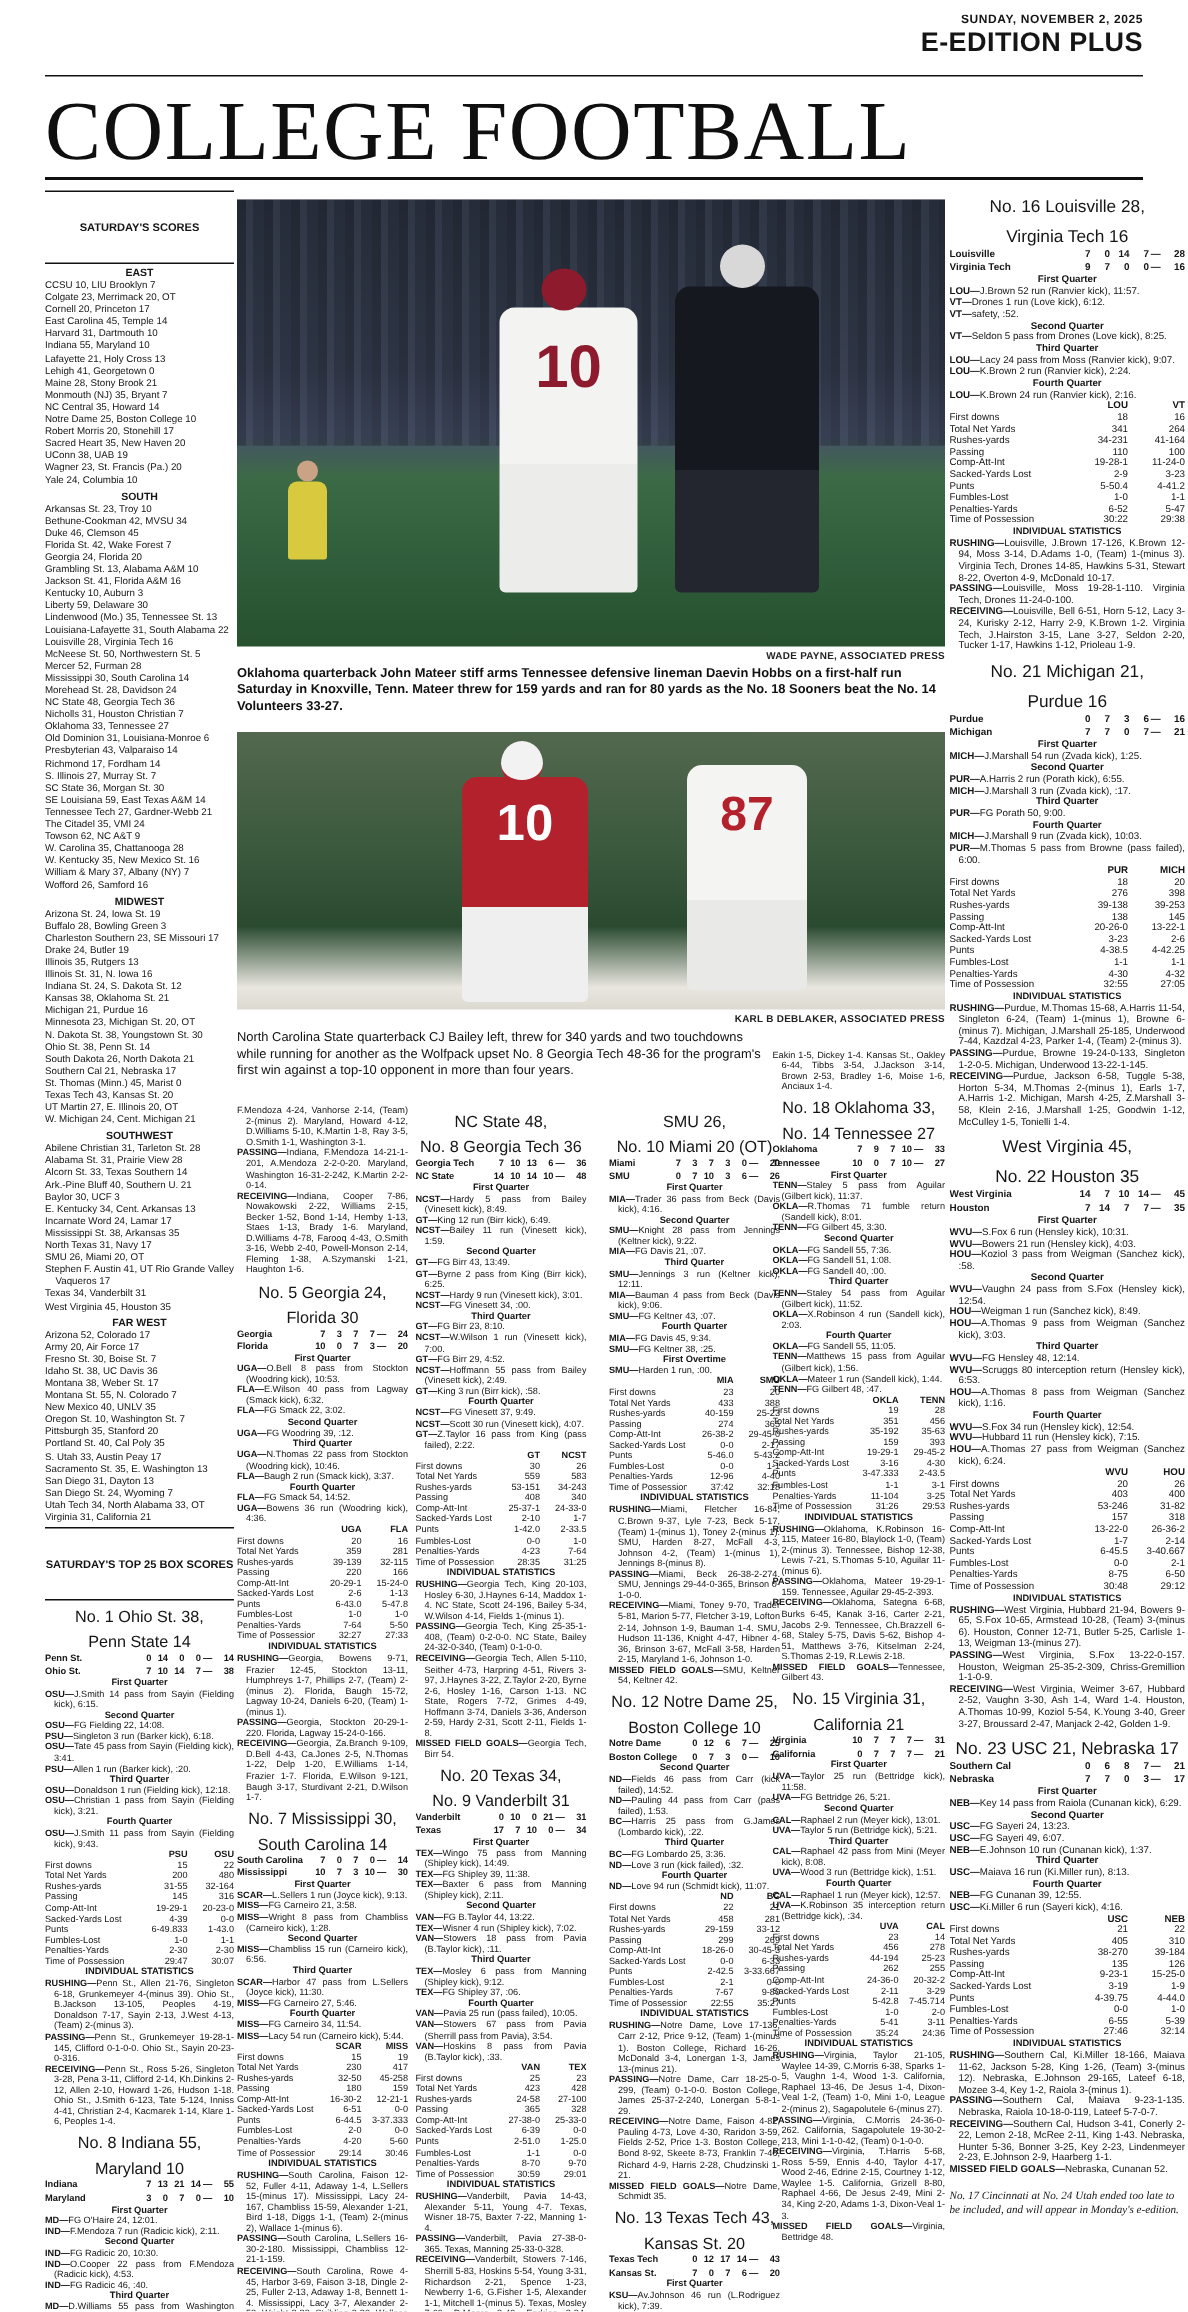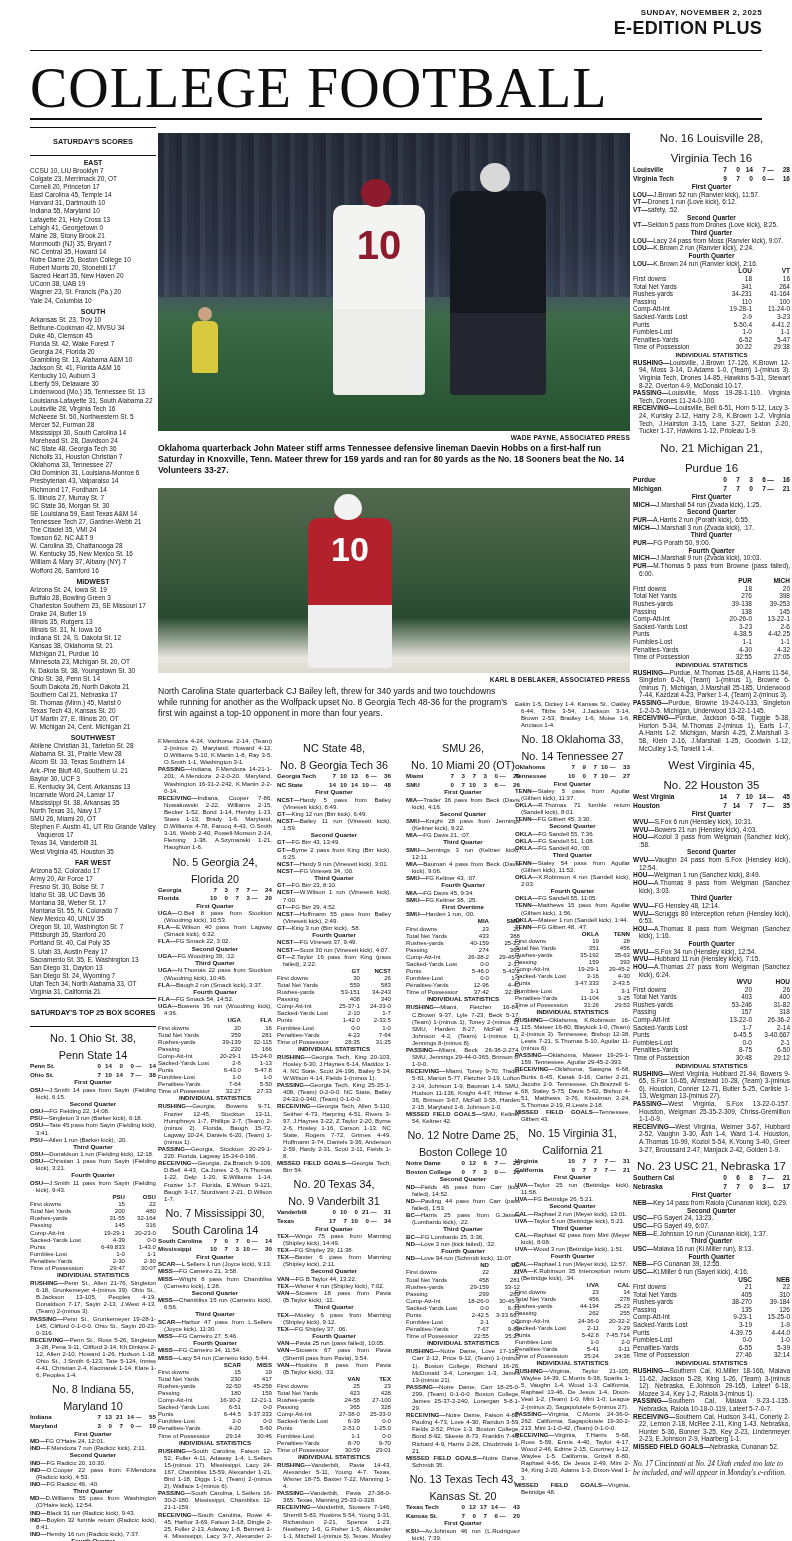--- a/index.html
+++ b/index.html
@@ -12,21 +12,21 @@
   .masthead{left:30px;top:56px;font-family:"Liberation Serif",serif;font-size:56px;letter-spacing:1px;color:#0f0f0f;}
   .rule-mast{left:30px;right:30px;top:118px;height:2px;background:#111;}
   
   .col{position:absolute;overflow:hidden;}
   #col-scores{left:30px;top:125px;width:126px;height:1416px;}
   #col-a{left:158px;top:737px;width:114px;height:804px;}
   #col-b{left:277px;top:737px;width:114px;height:804px;}
   #col-c{left:395px;top:737px;width:114px;height:804px;margin-left:11px;}
   #col-d{left:515px;top:700px;width:115px;height:841px;}
   #col-right{left:633px;top:125px;width:157px;height:1416px;}
-  .rtitle{font-size:7.4px;font-weight:bold;text-align:center;border-top:1px solid #111;border-bottom:1px solid #111;padding:9px 0;margin:2px 0 3px;}
+  .rtitle{font-size:7.4px;font-weight:bold;text-align:center;border-top:1px solid #111;border-bottom:1px solid #111;padding:19px 0;margin:2px 0 3px;}
   .sh{font-size:7px;font-weight:bold;text-align:center;margin:3px 0 1px;}
   .game{font-size:6.5px;line-height:8.1px;padding-left:7px;text-indent:-7px;}
   .btitle{font-size:10.8px;font-weight:normal;text-align:center;line-height:12px;margin-top:5px;}
   .box{margin-bottom:2px;}
   .tline{display:flex;font-size:6.2px;line-height:7.6px;font-weight:bold;margin-top:1px;}
   .tn{flex:1;overflow:hidden;white-space:nowrap;}
   .qv{width:11px;text-align:right;}
   .dash{width:9px;text-align:center;}
   .tt{width:13px;text-align:right;}
   .qh{font-size:6.2px;font-weight:bold;text-align:center;line-height:7.4px;}
@@ -94,20 +94,23 @@
     <div class="helm"></div>
   </div>
 </div>
 <div class="credit" id="credit1">WADE PAYNE, ASSOCIATED PRESS</div>
 <div class="caption" id="caption1">Oklahoma quarterback John Mateer stiff arms Tennessee defensive lineman Daevin Hobbs on a first-half run Saturday in Knoxville, Tenn. Mateer threw for 159 yards and ran for 80 yards as the No. 18 Sooners beat the No. 14 Volunteers 33-27.</div>
 
 <div class="photo" id="photo2">
   <div class="p2-red">
     <div class="helm"></div>
     <div class="num">10</div>
+  </div>
+  <div class="p2-white">
+    <div class="num">87</div>
   </div>
 </div>
 <div class="credit" id="credit2">KARL B DEBLAKER, ASSOCIATED PRESS</div>
 <div class="caption" id="caption2">North Carolina State quarterback CJ Bailey left, threw for 340 yards and two touchdowns while running for another as the Wolfpack upset No. 8 Georgia Tech 48-36 for the program's first win against a top-10 opponent in more than four years.</div>
 
 <div class="col" id="col-scores">
     <div class="rtitle">SATURDAY'S SCORES</div>
     <div class="sh">EAST</div>
     <div class="game">CCSU 10, LIU Brooklyn 7</div>
     <div class="game">Colgate 23, Merrimack 20, OT</div>
@@ -345,21 +348,21 @@
         <span class="sv">MD</span>
       </div>
     </div>
   </div>
 <div class="col" id="col-a">
     <div class="bp">F.Mendoza 4-24, Vanhorse 2-14, (Team) 2-(minus 2). Maryland, Howard 4-12, D.Williams 5-10, K.Martin 1-8, Ray 3-5, O.Smith 1-1, Washington 3-1.</div>
     <div class="bp"><b>PASSING—</b>Indiana, F.Mendoza 14-21-1-201, A.Mendoza 2-2-0-20. Maryland, Washington 16-31-2-242, K.Martin 2-2-0-14.</div>
     <div class="bp"><b>RECEIVING—</b>Indiana, Cooper 7-86, Nowakowski 2-22, Williams 2-15, Becker 1-52, Bond 1-14, Hemby 1-13, Staes 1-13, Brady 1-6. Maryland, D.Williams 4-78, Farooq 4-43, O.Smith 3-16, Webb 2-40, Powell-Monson 2-14, Fleming 1-38, A.Szymanski 1-21, Haughton 1-6.</div>
     <div class="box">
       <div class="btitle">No. 5 Georgia 24,</div>
-      <div class="btitle">Florida 20</div>
+      <div class="btitle">Florida 30</div>
       <div class="tline">
         <span class="tn">Georgia</span>
         <span class="qv">7</span>
         <span class="qv">3</span>
         <span class="qv">7</span>
         <span class="qv">7</span>
         <span class="dash">—</span>
         <span class="tt">24</span>
       </div>
       <div class="tline">

